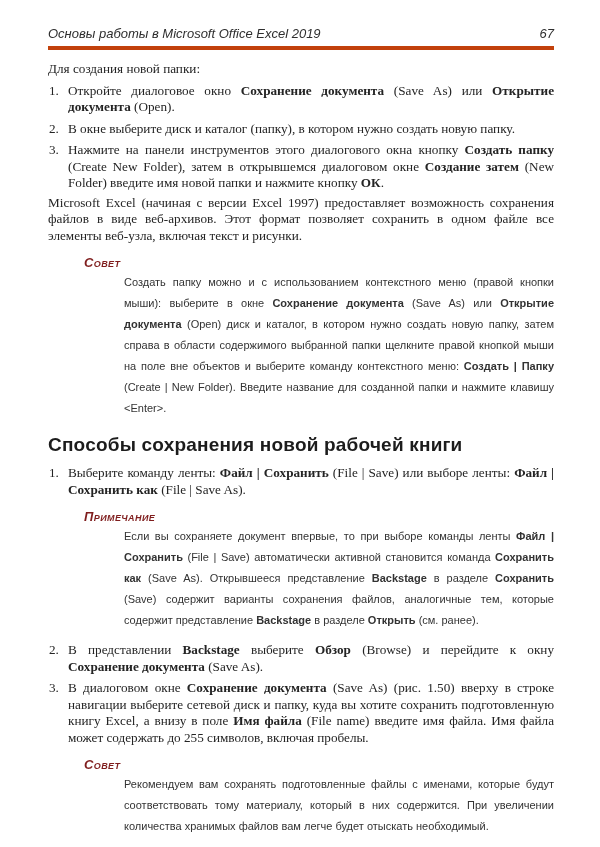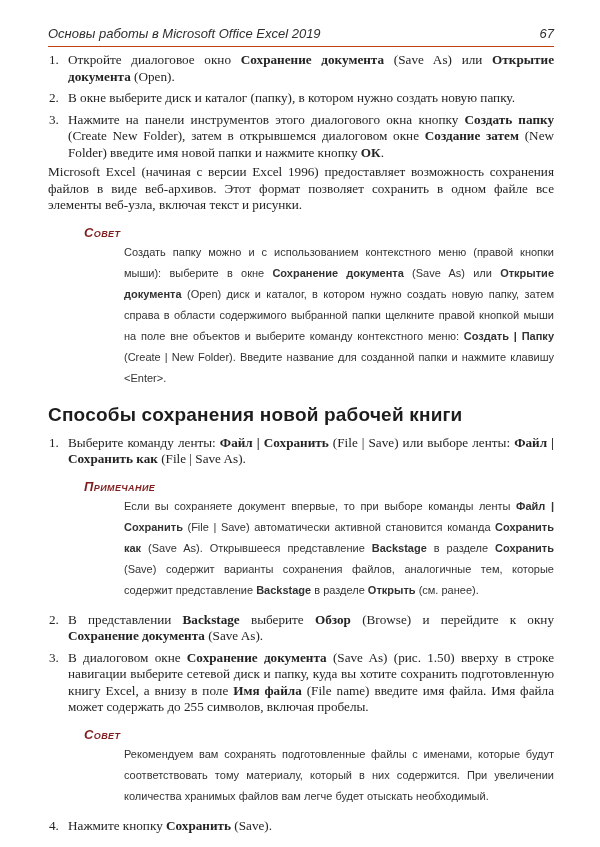--- a/index.html
+++ b/index.html
@@ -13,21 +13,21 @@
   .page {
     width: 600px; height: 847px;
     padding: 26px 46px 18px 48px;
     background: #ffffff;
     overflow: hidden;
   }
   .running-header {
     display: flex; justify-content: space-between; align-items: flex-end;
     font-family: "Liberation Sans", sans-serif;
     font-style: italic; font-size: 13px; color: #2e2e2e;
-    border-bottom: 1px solid #c2410c;
+    border-bottom: 4px solid #c2410c;
     padding-bottom: 5px;
   }
   .body-text {
     font-family: "Liberation Serif", serif;
     font-size: 13.2px; line-height: 16.5px;
     text-align: justify; color: #242424;
     margin: 0;
   }
   .intro { margin-top: 11px; }
   .steps { margin-top: 2px; }
@@ -61,37 +61,38 @@
 </head>
 <body>
 
 <div class="page">
 
   <div class="running-header">
     <span>Основы работы в Microsoft Office Excel 2019</span>
     <span>67</span>
   </div>
 
+  <p class="body-text intro">Для создания новой папки:</p>
 
   <div class="steps">
     <div class="step body-text">
       <span class="num">1.</span>
       <span><span>Откройте диалоговое окно </span><span class="b">Сохранение документа</span><span> (Save As) или </span><span class="b">Открытие документа</span><span> (Open).</span></span>
     </div>
     <div class="step body-text">
       <span class="num">2.</span>
       <span><span>В окне выберите диск и каталог (папку), в котором нужно создать новую папку.</span></span>
     </div>
     <div class="step body-text">
       <span class="num">3.</span>
       <span><span>Нажмите на панели инструментов этого диалогового окна кнопку </span><span class="b">Создать папку</span><span> (Create New Folder), затем в открывшемся диалоговом окне </span><span class="b">Создание затем</span><span> (New Folder) введите имя новой папки и нажмите кнопку </span><span class="b">ОК</span><span>.</span></span>
     </div>
   </div>
 
-  <p class="body-text para">Microsoft Excel (начиная с версии Excel 1996) предоставляет возможность сохранения файлов в виде веб-архивов. Этот формат позволяет сохранить в одном файле все элементы веб-узла, включая текст и рисунки.</p>
+  <p class="body-text para">Microsoft Excel (начиная с версии Excel 1997) предоставляет возможность сохранения файлов в виде веб-архивов. Этот формат позволяет сохранить в одном файле все элементы веб-узла, включая текст и рисунки.</p>
 
   <div class="note">
     <div class="note-label">Совет</div>
     <div class="note-text"><span>Создать папку можно и с использованием контекстного меню (правой кнопки мыши): выберите в окне </span><span class="b">Сохранение документа</span><span> (Save As) или </span><span class="b">Открытие документа</span><span> (Open) диск и каталог, в котором нужно создать новую папку, затем справа в области содержимого выбранной папки щелкните правой кнопкой мыши на поле вне объектов и выберите команду контекстного меню: </span><span class="b">Создать | Папку</span><span> (Create | New Folder). Введите название для созданной папки и нажмите клавишу &lt;Enter&gt;.</span></div>
   </div>
 
   <h1 class="section-title">Способы сохранения новой рабочей книги</h1>
 
 
   <div class="steps">

